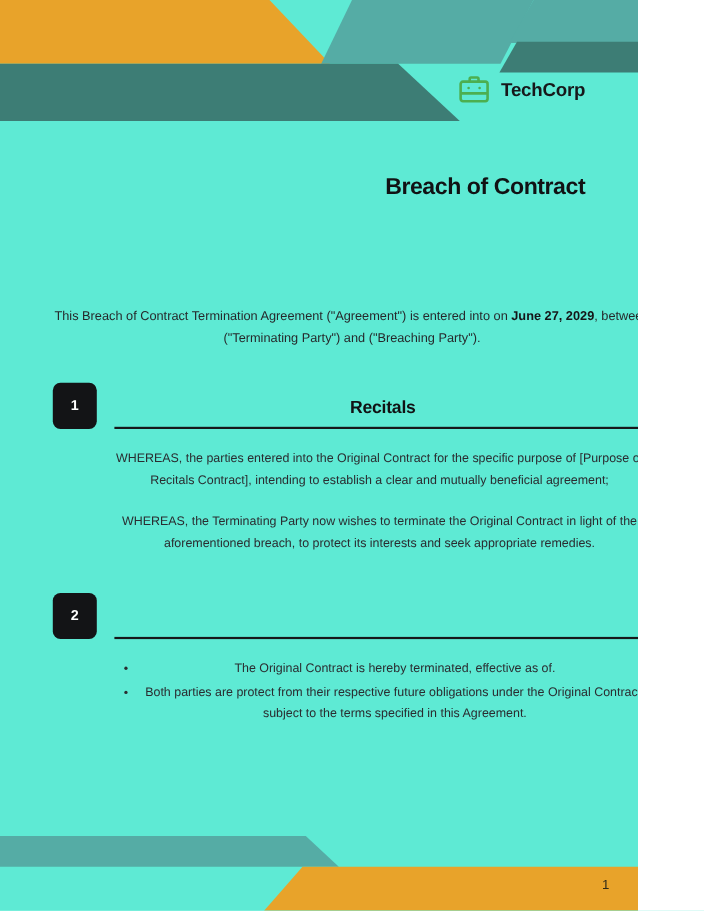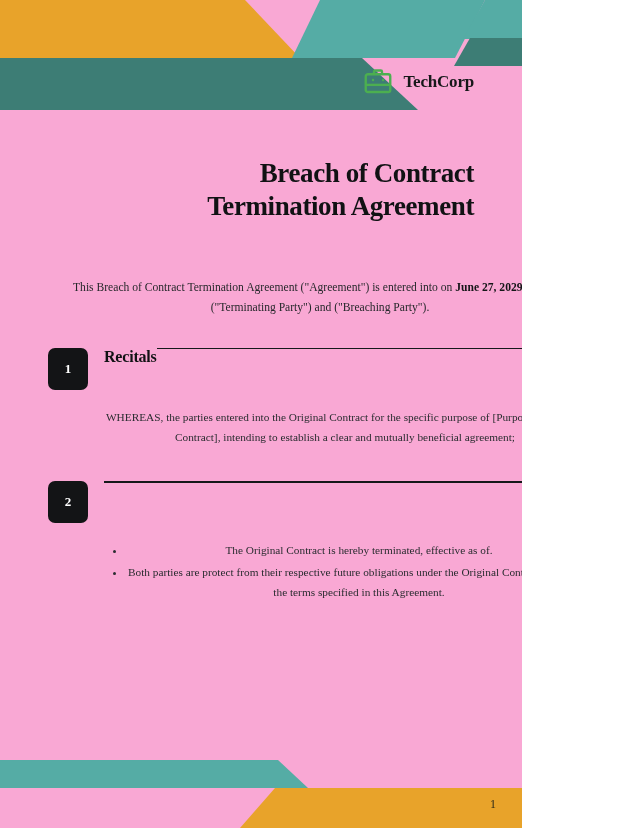--- a/index.html
+++ b/index.html
@@ -10,25 +10,24 @@
     width: 640px;
     height: 828px;
     background: #ffffff;
     font-family: "Liberation Sans", sans-serif;
     color: #1c1c1c;
     overflow: hidden;
     position: relative;
   }
   .page {
     position: relative;
-    width: 522px;
+    width: 580px;
     height: 828px;
-    background: #f9a8d4;
+    background: #5eead4;
     overflow: hidden;
-    font-family: Liberation Serif, serif;
   }
 
   
   .header-art {
     position: absolute;
     top: 0;
     left: 0;
     width: 640px;
     height: 120px;
     pointer-events: none;
@@ -56,21 +55,21 @@
     line-height: 1;
   }
 
   
   .doc-title {
     position: absolute;
     top: 157px;
     right: 48px;
     width: 420px;
     text-align: right;
-    font-size: 27px;
+    font-size: 21px;
     line-height: 1.21;
     font-weight: bold;
     letter-spacing: -0.4px;
     color: #111214;
   }
 
   
   .content {
     position: absolute;
     top: 278px;
@@ -102,21 +101,21 @@
     font-weight: bold;
     display: flex;
     align-items: center;
     justify-content: center;
     flex: 0 0 auto;
   }
   .sec-title-col {
     margin-left: 16px;
     flex: 1 1 auto;
     display: flex;
-    flex-direction: row;
+    flex-direction: column;
     justify-content: flex-end;
   }
   .sec-title {
     font-size: 16px;
     font-weight: bold;
     letter-spacing: -0.2px;
     color: #111214;
     padding-bottom: 8px;
   }
   .sec-rule {
@@ -190,39 +189,39 @@
       <path d="M8.8 6.6 V4.6 a1 1 0 0 1 1 -1 h4.4 a1 1 0 0 1 1 1 V6.6" fill="none" stroke="#4CAF50" stroke-width="1.9"></path>
       <line x1="2.2" y1="15.1" x2="21.8" y2="15.1" stroke="#4CAF50" stroke-width="1.9"></line>
       <circle cx="8.0" cy="11.2" r="0.95" fill="#4CAF50"></circle>
       <circle cx="16.0" cy="11.2" r="0.95" fill="#4CAF50"></circle>
     </svg>
     <span class="logo-text">TechCorp</span>
   </div>
 
   <div class="doc-title">
     <div>Breach of Contract</div>
-    <div>Termination Agreement</div>
   </div>
 
   <div class="content">
 
     <p class="intro">
       <span>This Breach of Contract Termination Agreement ("Agreement") is entered into on </span><b>June 27, 2029</b><span>, between ("Terminating Party") and ("Breaching Party").</span>
     </p>
 
     <div class="section">
       <div class="section-head">
         <div class="sec-badge">1</div>
         <div class="sec-title-col">
           <div class="sec-title">Recitals</div>
           <div class="sec-rule"></div>
         </div>
       </div>
       <div class="sec-body">
         <p class="para">WHEREAS, the parties entered into the Original Contract for the specific purpose of [Purpose of Recitals Contract], intending to establish a clear and mutually beneficial agreement;</p>
+        <p class="para">WHEREAS, the Terminating Party now wishes to terminate the Original Contract in light of the aforementioned breach, to protect its interests and seek appropriate remedies.</p>
       </div>
     </div>
 
     <div class="section" style="margin-top:34px;">
       <div class="section-head">
         <div class="sec-badge">2</div>
         <div class="sec-title-col">
           <div class="sec-rule"></div>
         </div>
       </div>

